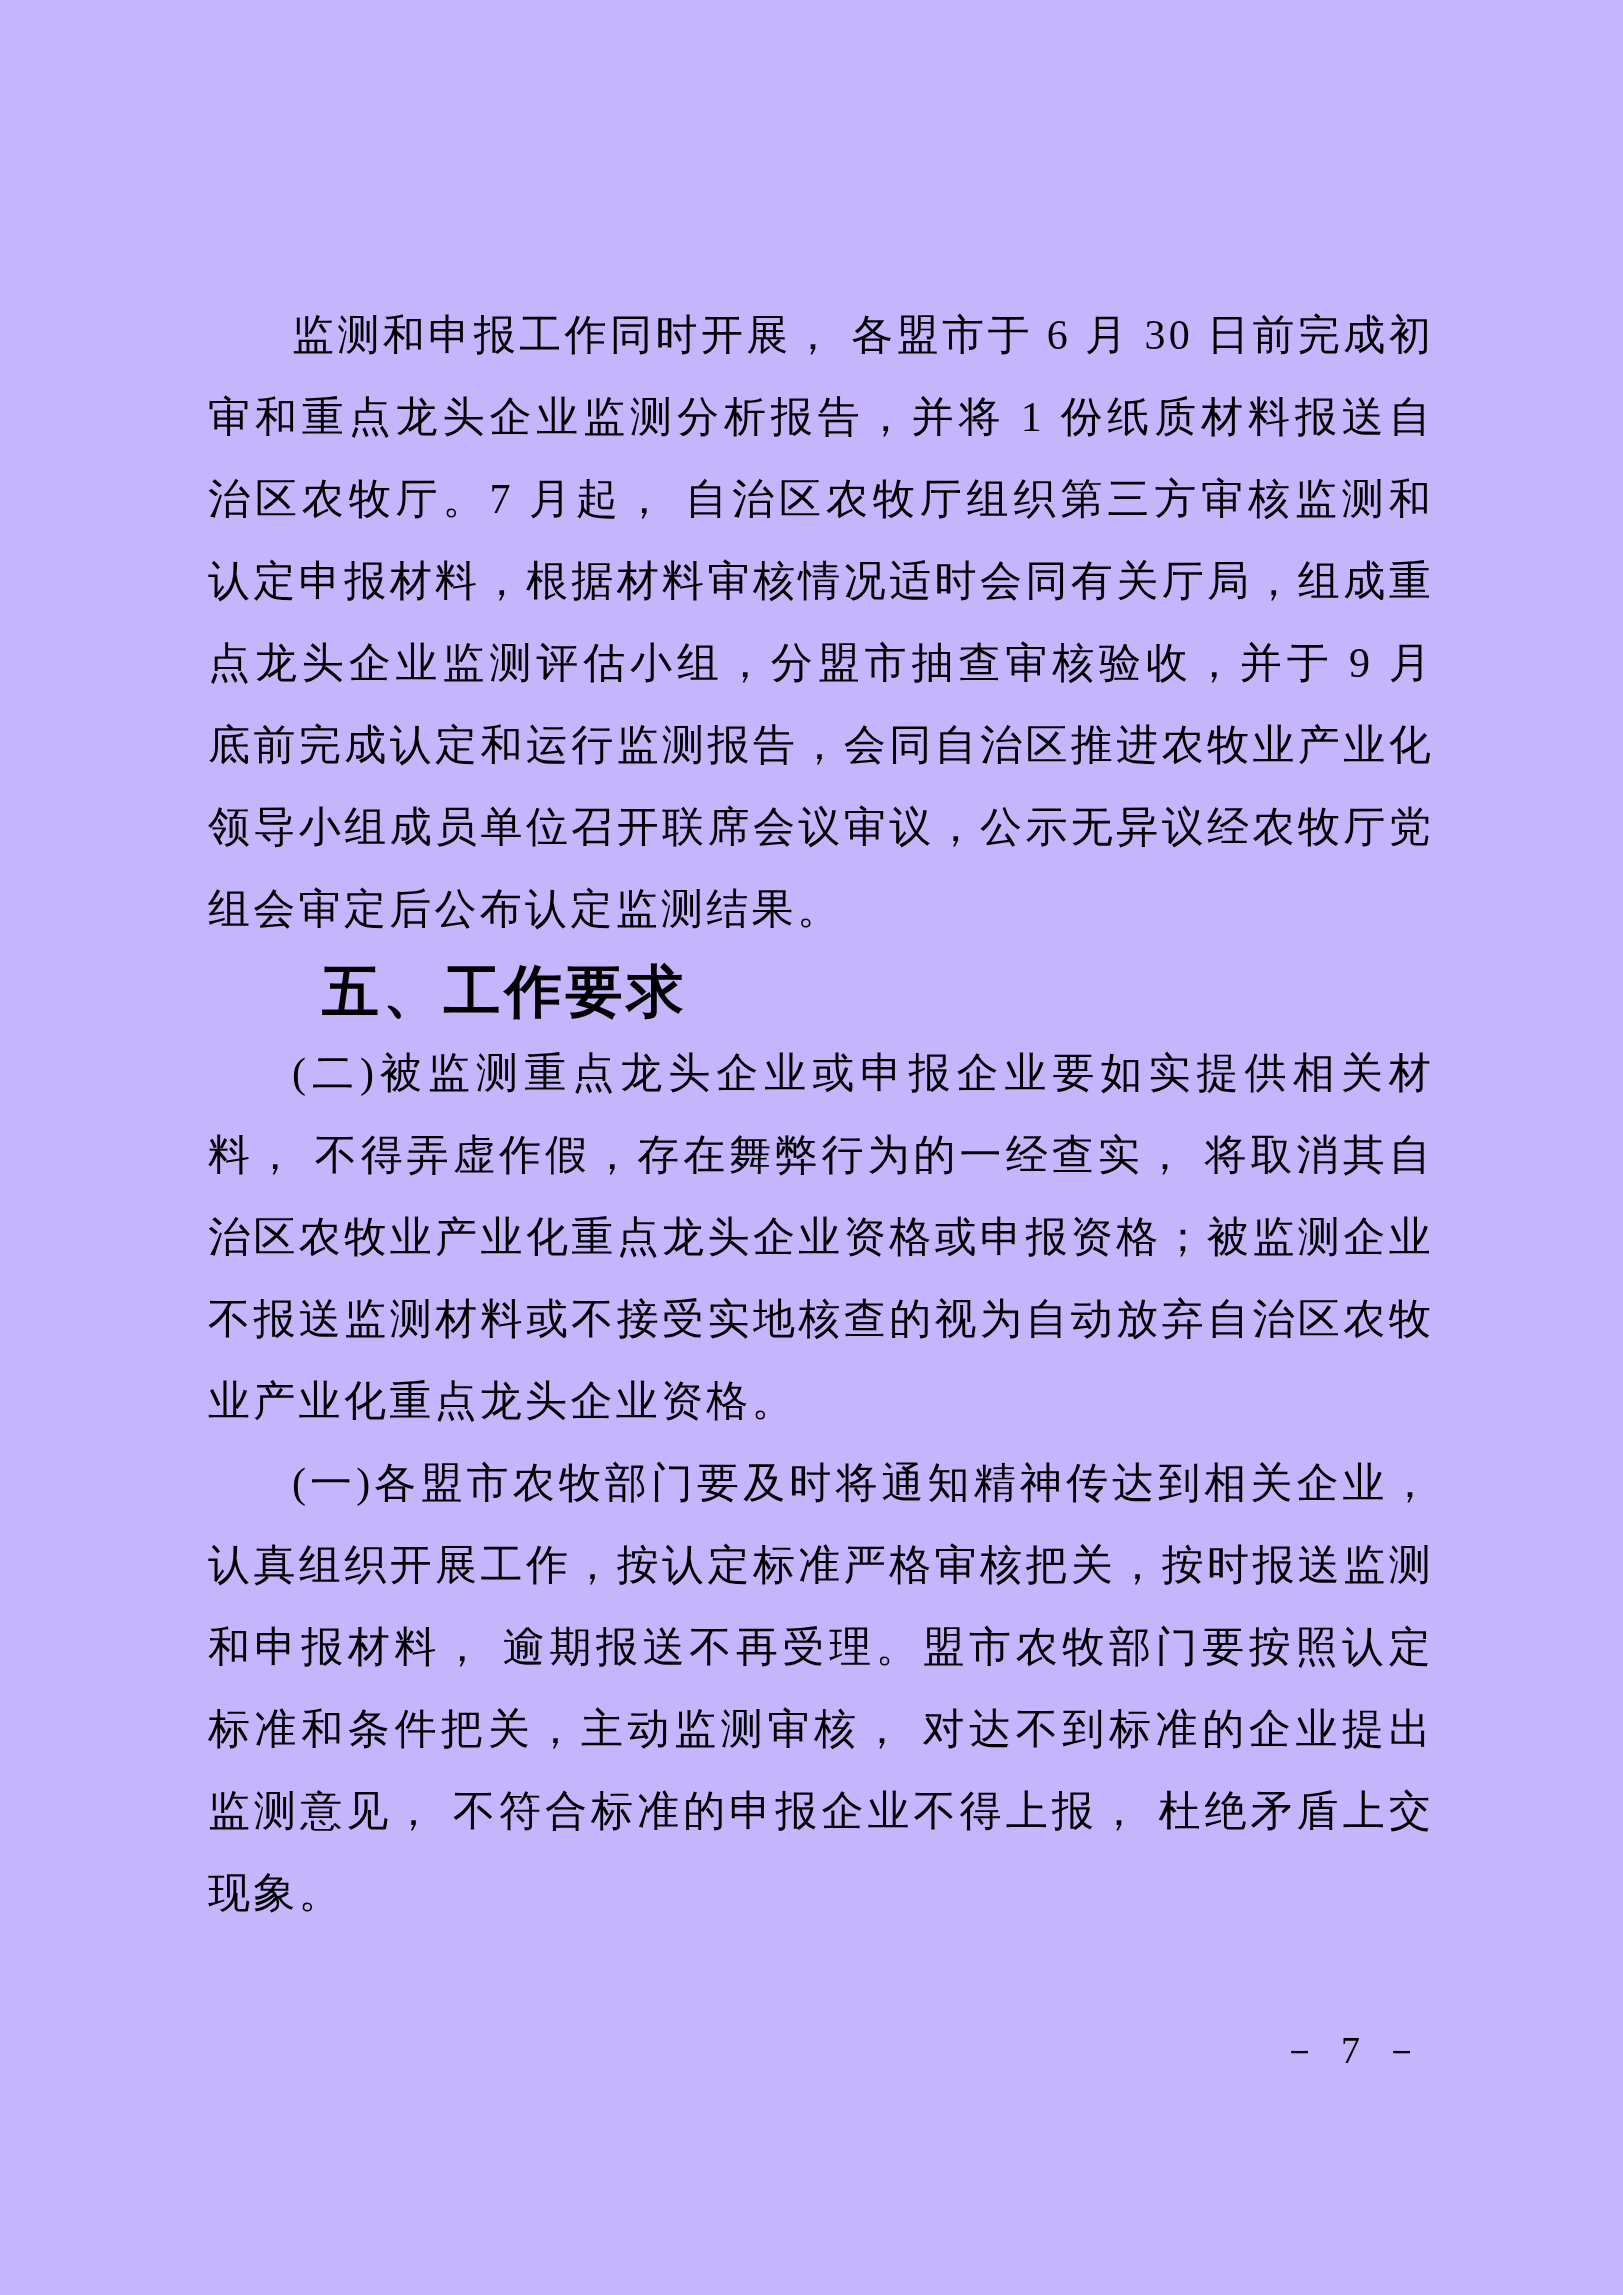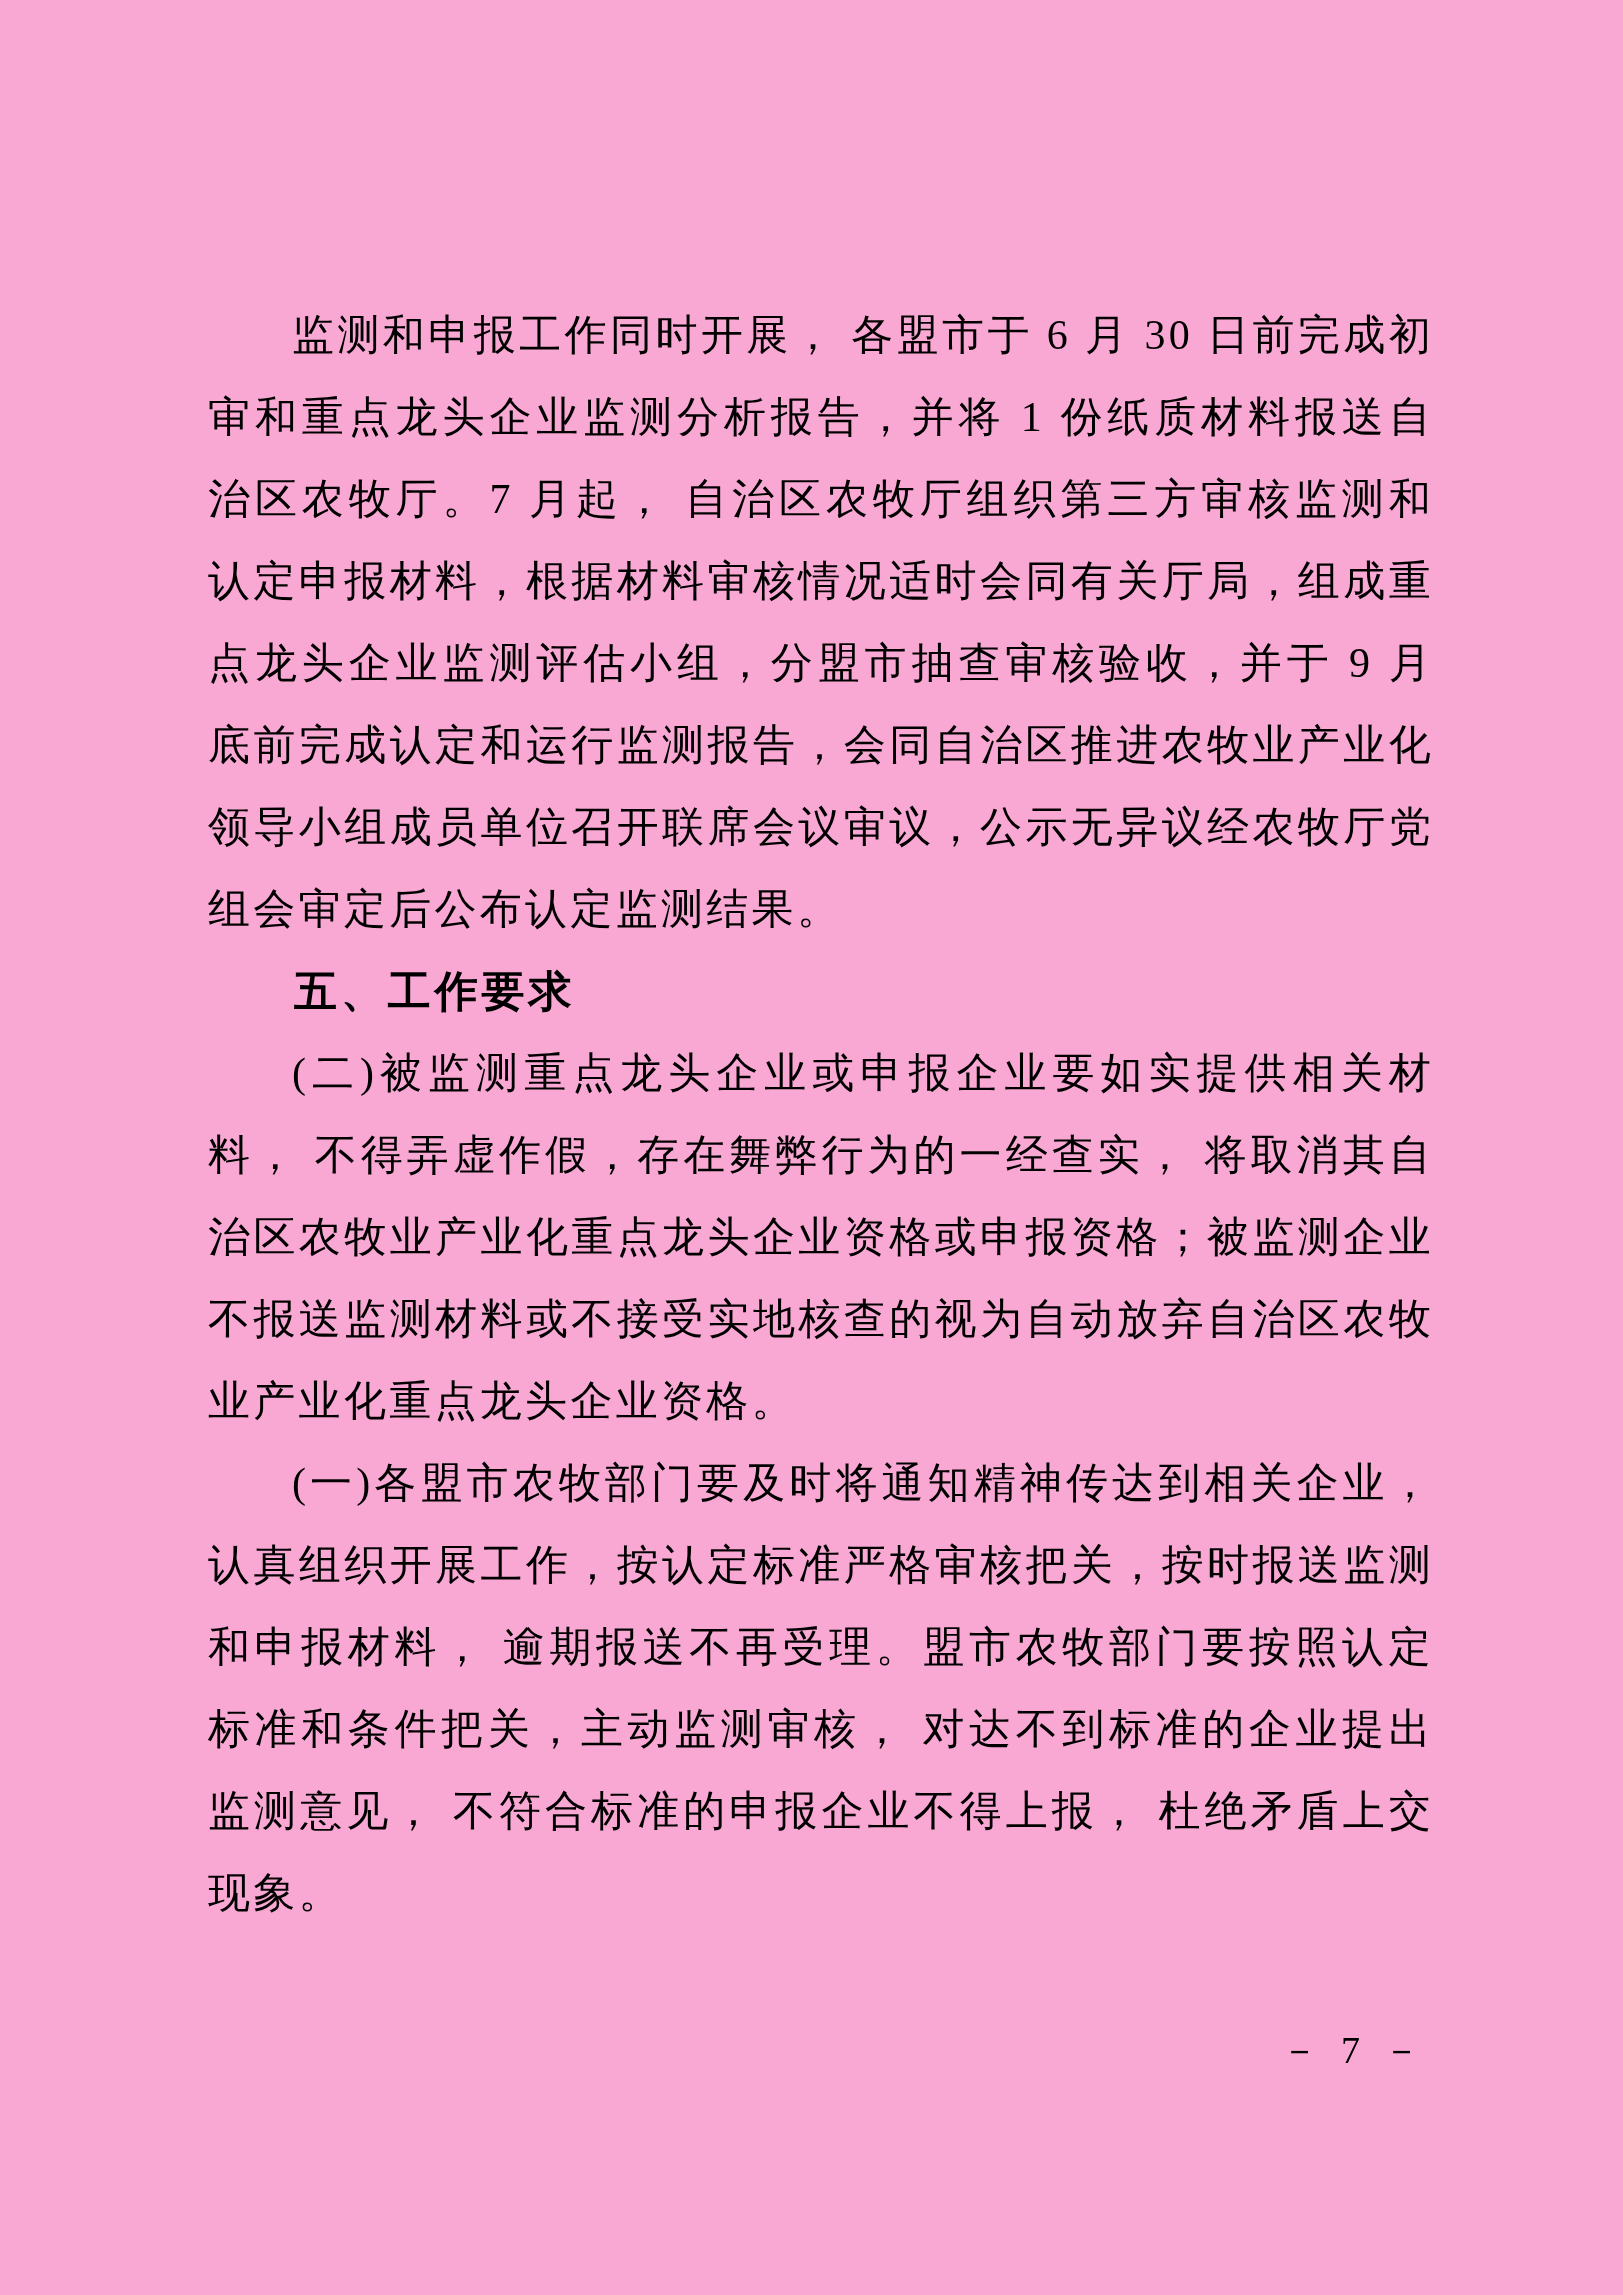--- a/index.html
+++ b/index.html
@@ -5,21 +5,21 @@
   html, body {
     margin: 0;
     padding: 0;
     background: #9e9e9e;
   }
   .page {
     position: relative;
     width: 1623px;
     height: 2295px;
     margin: 0 auto;
-    background: #f9a8d4;
+    background: #c4b5fd;
     color: #000000;
     font-family: "Liberation Serif", "DejaVu Serif", serif;
     overflow: hidden;
   }
   .content {
     position: absolute;
     left: 208px;
     top: 294px;
     width: 1226px;
   }
@@ -30,21 +30,21 @@
     letter-spacing: 3.3px;
     text-align: justify;
     text-justify: inter-character;
     text-indent: 2em;
     word-break: break-all;
   }
   .heading {
     margin: 0;
     font-family: "Liberation Sans", "DejaVu Sans", sans-serif;
     font-weight: 700;
-    font-size: 43px;
+    font-size: 57px;
     line-height: 82px;
     letter-spacing: 3.9px;
     text-indent: 2em;
   }
   .page-number {
     position: absolute;
     top: 2027px;
     right: 196px;
     font-size: 38px;
     line-height: 46px;

